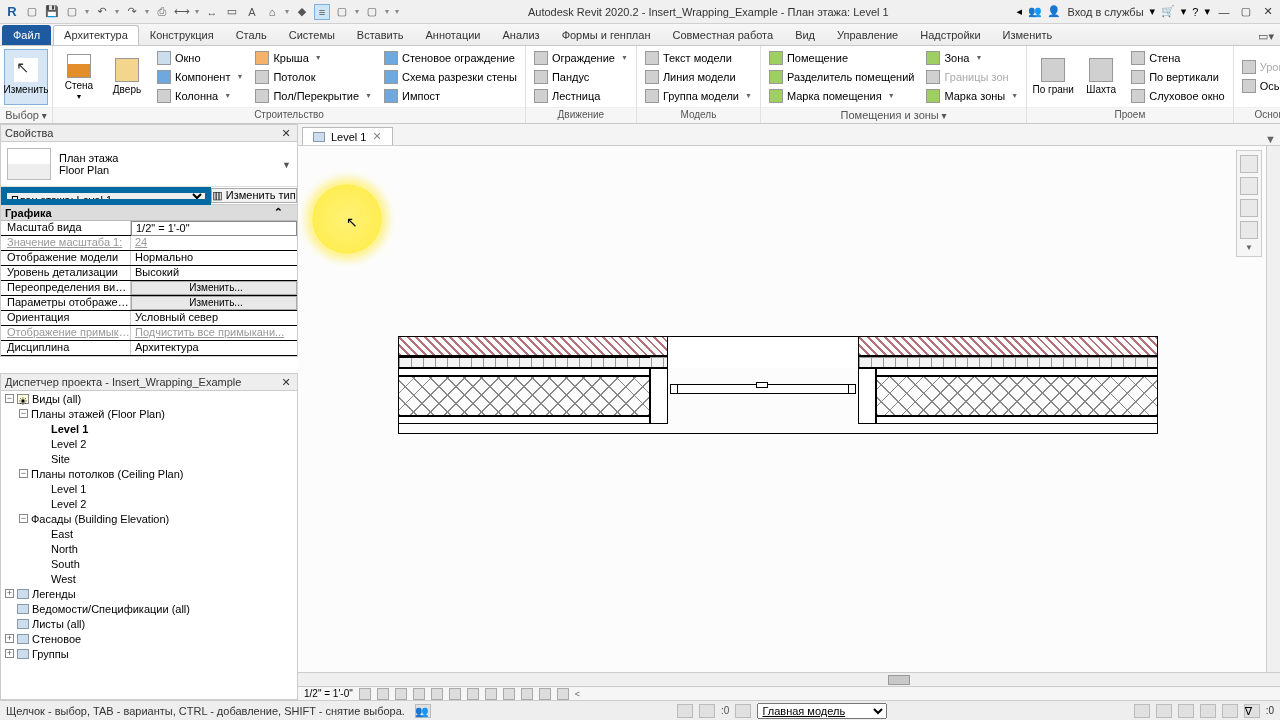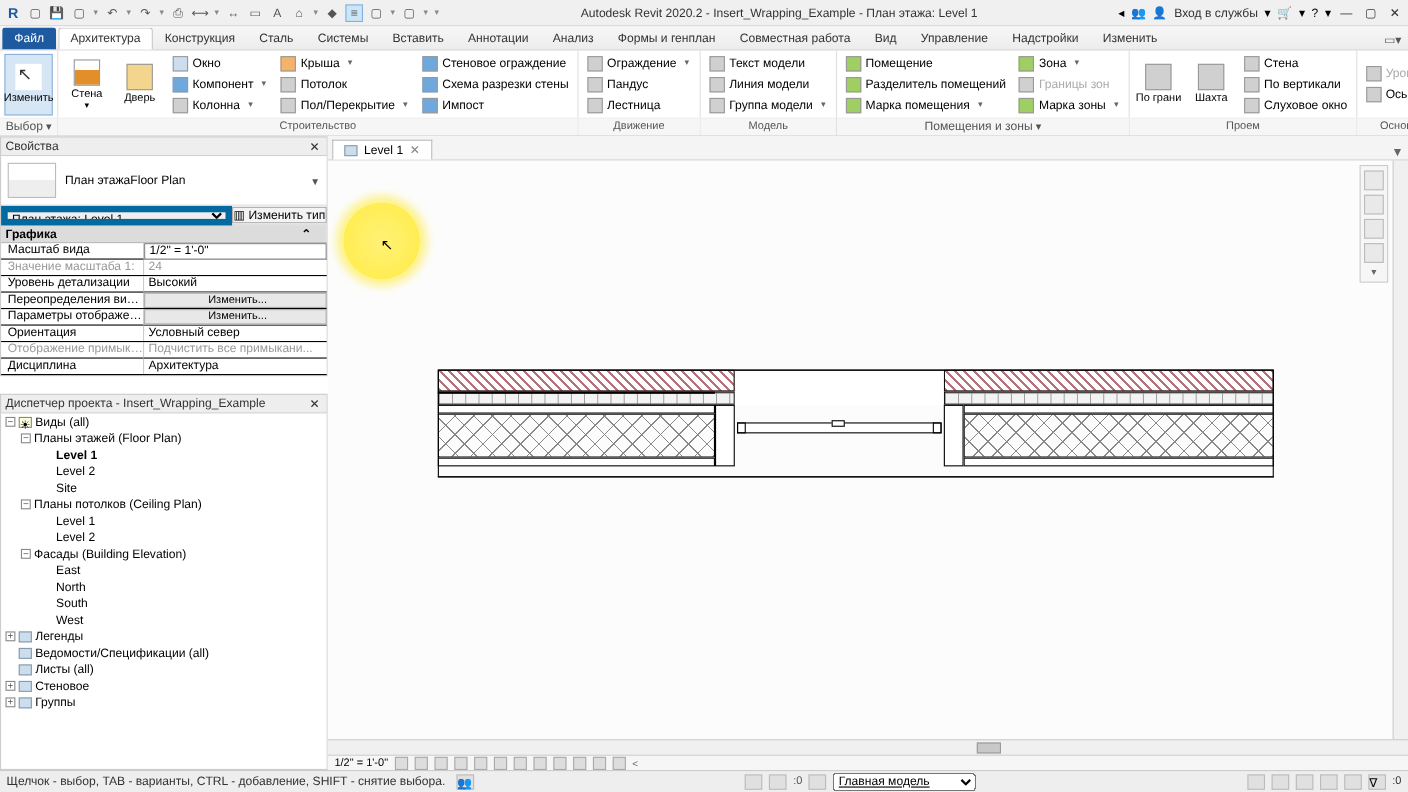--- a/index.html
+++ b/index.html
@@ -49,31 +49,31 @@
 .ic.green { background: #9fce63; }
 .ic.orange { background: #f4b26b; }
 
 
 .leftcol { position: absolute; top: 124px; left: 0; width: 298px; bottom: 20px; display: flex; flex-direction: column; }
 .panelhead { height: 18px; background: #eee; border: 1px solid #ccc; display: flex; align-items: center; padding: 0 4px; color: #333; }
 .panelhead .x { margin-left: auto; width: 14px; text-align: center; cursor: pointer; }
 .props { border: 1px solid #ccc; border-top: none; background: #fff; }
 .typesel { display: flex; align-items: center; padding: 6px; gap: 8px; border-bottom: 1px solid #ddd; position: relative; }
 .typesel .timg { width: 44px; height: 32px; border: 1px solid #bbb; background: linear-gradient(#fff 50%, #eee 50%); }
-.typesel .tlabs { display: flex; flex-direction: row; }
+.typesel .tlabs { display: flex; flex-direction: column; }
 .typesel .drop { position: absolute; right: 6px; top: 18px; font-size: 9px; color: #555; }
 .irow { display: flex; align-items: center; height: 18px; border-bottom: 1px solid #ccc; }
 .irow select, .irow .etbtn { height: 18px; }
 .gridhead { background: #dcdcdc; font-weight: bold; height: 16px; display: flex; align-items: center; padding-left: 4px; border-bottom: 1px solid #bbb; }
 .prow { display: flex; height: 15px; border-bottom: 1px solid #000000; }
 .prow .pl { width: 130px; padding-left: 6px; overflow: hidden; white-space: nowrap; text-overflow: ellipsis; border-right: 1px solid #ccc; }
 .prow .pv { flex: 1; padding-left: 4px; overflow: hidden; white-space: nowrap; text-overflow: ellipsis; }
 .prow .pv.inp { border: 1px solid #888; background: #fff; margin: 0; height: 15px; }
 .prow .pv.btn { background: #e8e8e8; border: 1px solid #aaa; text-align: center; font-size: 10px; }
-.prow.grey .pl, .prow.grey .pv { color: #999; }
+.prow.grey .pl, .prow.grey .pv { color: #999; text-decoration: underline; }
 .plink { color: #0066cc; text-decoration: underline; padding: 4px; display: inline-block; }
 .applyrow { display: flex; height: 22px; align-items: center; border-top: 1px solid #ccc; }
 .applyrow .abtn { margin-left: auto; background: #e8e8e8; border: 1px solid #bbb; color: #999; padding: 2px 10px; margin-right: 4px; }
 
 
 .pbrowser { border: 1px solid #ccc; border-top: none; flex: 1; overflow: auto; background: #fff; }
 .tnode { padding: 1px 0 1px 4px; white-space: nowrap; display: flex; align-items: center; gap: 3px; height: 15px; }
 .tnode .tw { width: 9px; height: 9px; border: 1px solid #888; font-size: 9px; line-height: 7px; text-align: center; color: #555; }
 .tnode .ticon { width: 12px; height: 10px; background: #cde; border: 1px solid #89a; }
 .tnode.bold { font-weight: bold; }
@@ -404,20 +404,24 @@
     <div id="prop-rows">
         <div class="prow">
           <div class="pl">Масштаб вида</div>
           <div class="pv inp">1/2" = 1'-0"</div>
         </div>
         <div class="prow grey">
           <div class="pl">Значение масштаба    1:</div>
           <div class="pv">24</div>
         </div>
         <div class="prow">
+          <div class="pl">Отображение модели</div>
+          <div class="pv">Нормально</div>
+        </div>
+        <div class="prow">
           <div class="pl">Уровень детализации</div>
           <div class="pv">Высокий</div>
         </div>
         <div class="prow">
           <div class="pl">Переопределения видимо...</div>
           <div class="pv btn">Изменить...</div>
         </div>
         <div class="prow">
           <div class="pl">Параметры отображения г...</div>
           <div class="pv btn">Изменить...</div>

